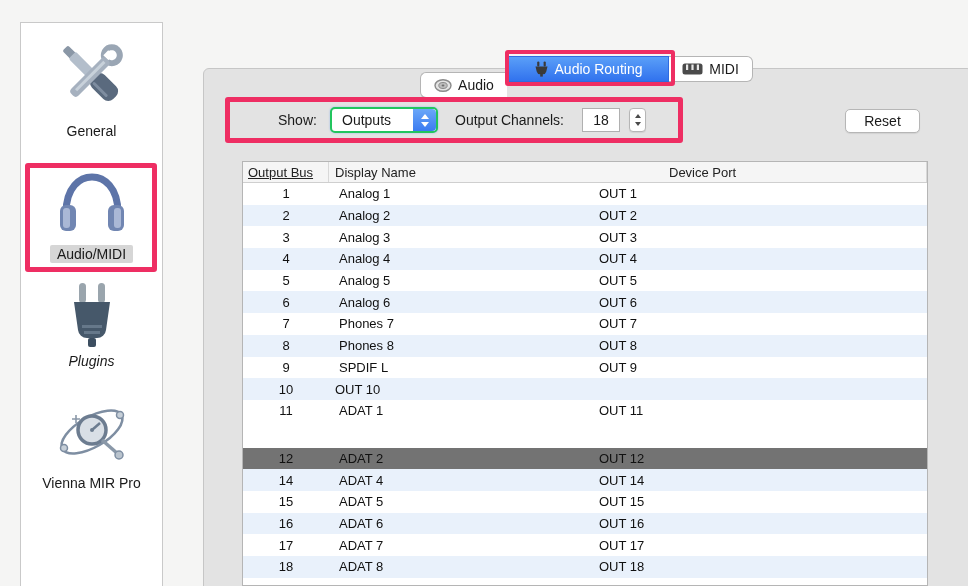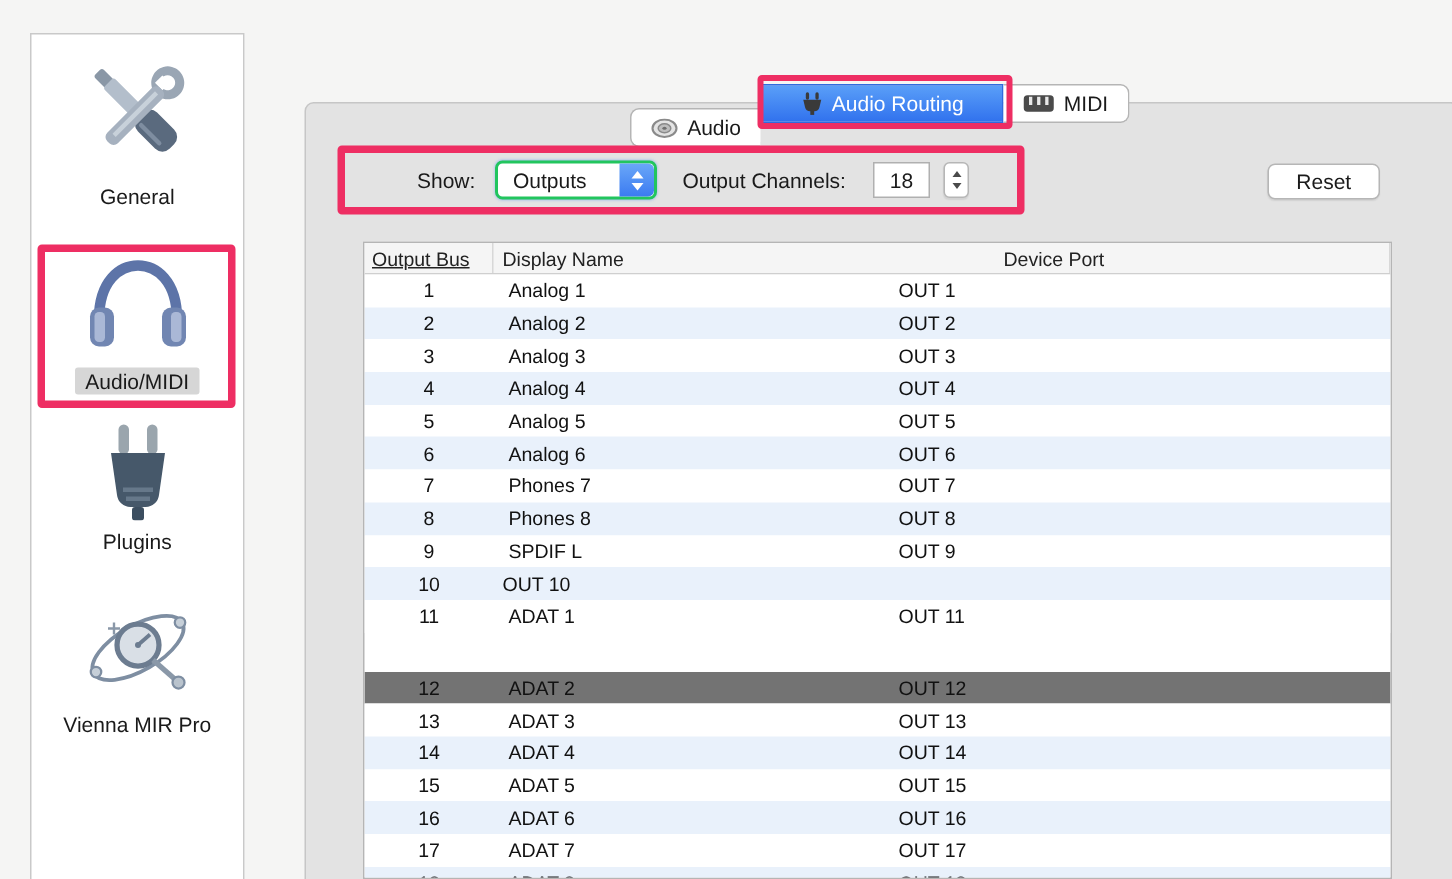--- a/index.html
+++ b/index.html
@@ -16,21 +16,21 @@
     background:#ffffff; border:1px solid #c9c9c9;
   }
   .side-item {
     position:absolute; left:0; width:100%;
     display:flex; flex-direction:column; align-items:center;
   }
   .side-item .label { font-size:14px; color:#1a1a1a; margin-top:6px; white-space:nowrap; }
   .side-item .label.selected { background:#d6d6d6; padding:1px 7px; border-radius:2px; }
   #item-general { top:10px; }
   #item-audiomidi { top:148px;align-items:center; }
-  #item-plugins { top:258px; }
+  #item-plugins { top:258px;font-style:italic; }
   #item-mir { top:376px; }
   
   .panel {
     position:absolute; left:203px; top:68px; width:770px; height:523px;
     background:#e3e3e3; border:1px solid #c6c6c6; border-radius:6px 6px 0 0;
   }
   
   .tabbar { position:absolute; left:420px; top:56px; height:26px; display:flex; z-index:3; }
   .tab {
     display:flex; align-items:center; justify-content:center; gap:6px;
@@ -287,25 +287,20 @@
       <div class="trow">
         <div class="tcell c-bus">11</div>
         <div class="tcell c-port">ADAT 1</div>
         <div class="tcell c-name">OUT 11</div>
       </div>
       <div class="trow alt" style="background: #737373; margin-top: 26px;">
         <div class="tcell c-bus">12</div>
         <div class="tcell c-port">ADAT 2</div>
         <div class="tcell c-name">OUT 12</div>
       </div>
-      <div class="trow">
-        <div class="tcell c-bus">13</div>
-        <div class="tcell c-port">ADAT 3</div>
-        <div class="tcell c-name">OUT 13</div>
-      </div>
       <div class="trow alt" style="background: rgb(233, 241, 251);">
         <div class="tcell c-bus">14</div>
         <div class="tcell c-port">ADAT 4</div>
         <div class="tcell c-name">OUT 14</div>
       </div>
       <div class="trow">
         <div class="tcell c-bus">15</div>
         <div class="tcell c-port">ADAT 5</div>
         <div class="tcell c-name">OUT 15</div>
       </div>

